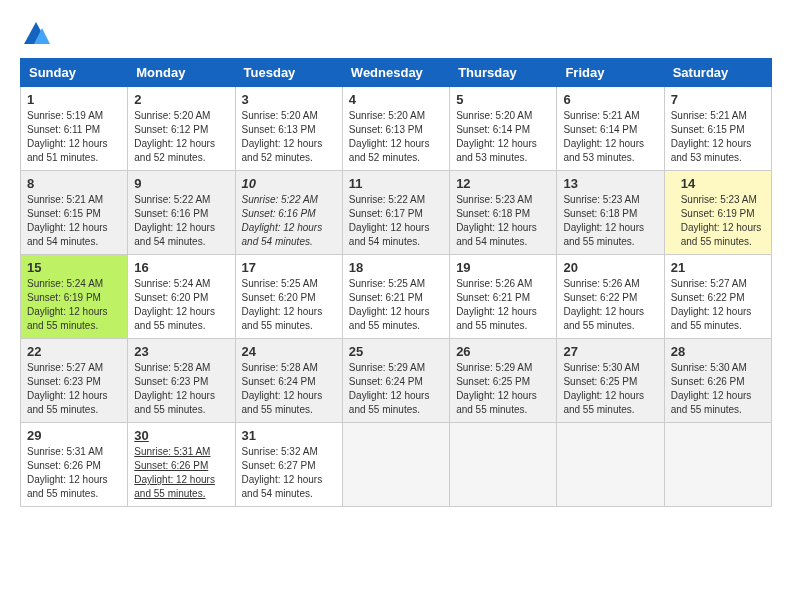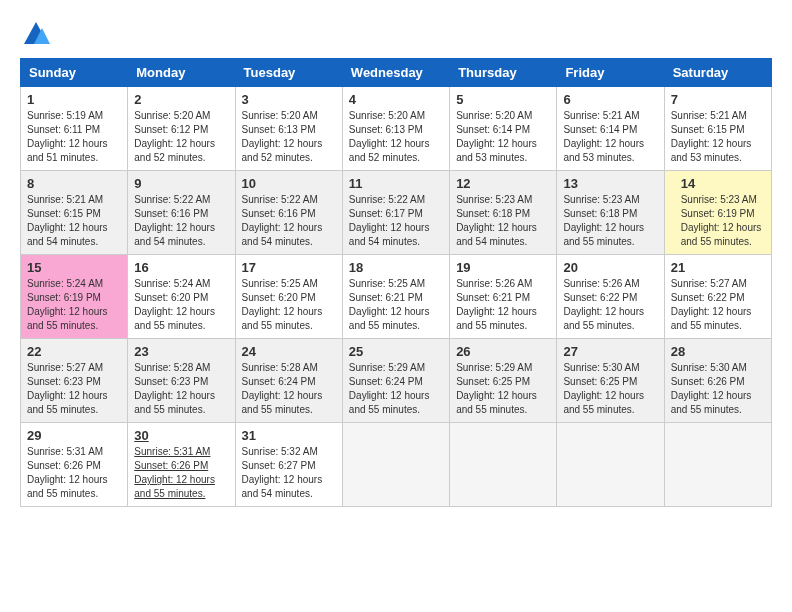--- a/index.html
+++ b/index.html
@@ -155,21 +155,21 @@
       </tr>
       <tr>
         <td style="background-color: rgb(240, 240, 240);">
           <span class="day-num">8</span>
           <div class="day-info">Sunrise: 5:21 AM<br>Sunset: 6:15 PM<br>Daylight: 12 hours and 54 minutes.</div>
         </td>
         <td style="background-color: rgb(240, 240, 240);">
           <span class="day-num">9</span>
           <div class="day-info">Sunrise: 5:22 AM<br>Sunset: 6:16 PM<br>Daylight: 12 hours and 54 minutes.</div>
         </td>
-        <td style="background-color: rgb(240, 240, 240);">
+        <td style="background-color: rgb(240, 240, 240); font-style: italic;">
           <span class="day-num">10</span>
           <div class="day-info">Sunrise: 5:22 AM<br>Sunset: 6:16 PM<br>Daylight: 12 hours and 54 minutes.</div>
         </td>
         <td style="background-color: rgb(240, 240, 240);">
           <span class="day-num">11</span>
           <div class="day-info">Sunrise: 5:22 AM<br>Sunset: 6:17 PM<br>Daylight: 12 hours and 54 minutes.</div>
         </td>
         <td style="background-color: rgb(240, 240, 240);">
           <span class="day-num">12</span>
           <div class="day-info">Sunrise: 5:23 AM<br>Sunset: 6:18 PM<br>Daylight: 12 hours and 54 minutes.</div>
@@ -177,21 +177,21 @@
         <td style="background-color: rgb(240, 240, 240);">
           <span class="day-num">13</span>
           <div class="day-info">Sunrise: 5:23 AM<br>Sunset: 6:18 PM<br>Daylight: 12 hours and 55 minutes.</div>
         </td>
         <td style="background-color: #fef9c3; padding-left: 16px;">
           <span class="day-num">14</span>
           <div class="day-info">Sunrise: 5:23 AM<br>Sunset: 6:19 PM<br>Daylight: 12 hours and 55 minutes.</div>
         </td>
       </tr>
       <tr>
-        <td style="background-color: #f9a8d4;">
+        <td style="background-color: #bef264;">
           <span class="day-num">15</span>
           <div class="day-info">Sunrise: 5:24 AM<br>Sunset: 6:19 PM<br>Daylight: 12 hours and 55 minutes.</div>
         </td>
         <td style="background-color: rgb(255, 255, 255);">
           <span class="day-num">16</span>
           <div class="day-info">Sunrise: 5:24 AM<br>Sunset: 6:20 PM<br>Daylight: 12 hours and 55 minutes.</div>
         </td>
         <td style="background-color: rgb(255, 255, 255);">
           <span class="day-num">17</span>
           <div class="day-info">Sunrise: 5:25 AM<br>Sunset: 6:20 PM<br>Daylight: 12 hours and 55 minutes.</div>

